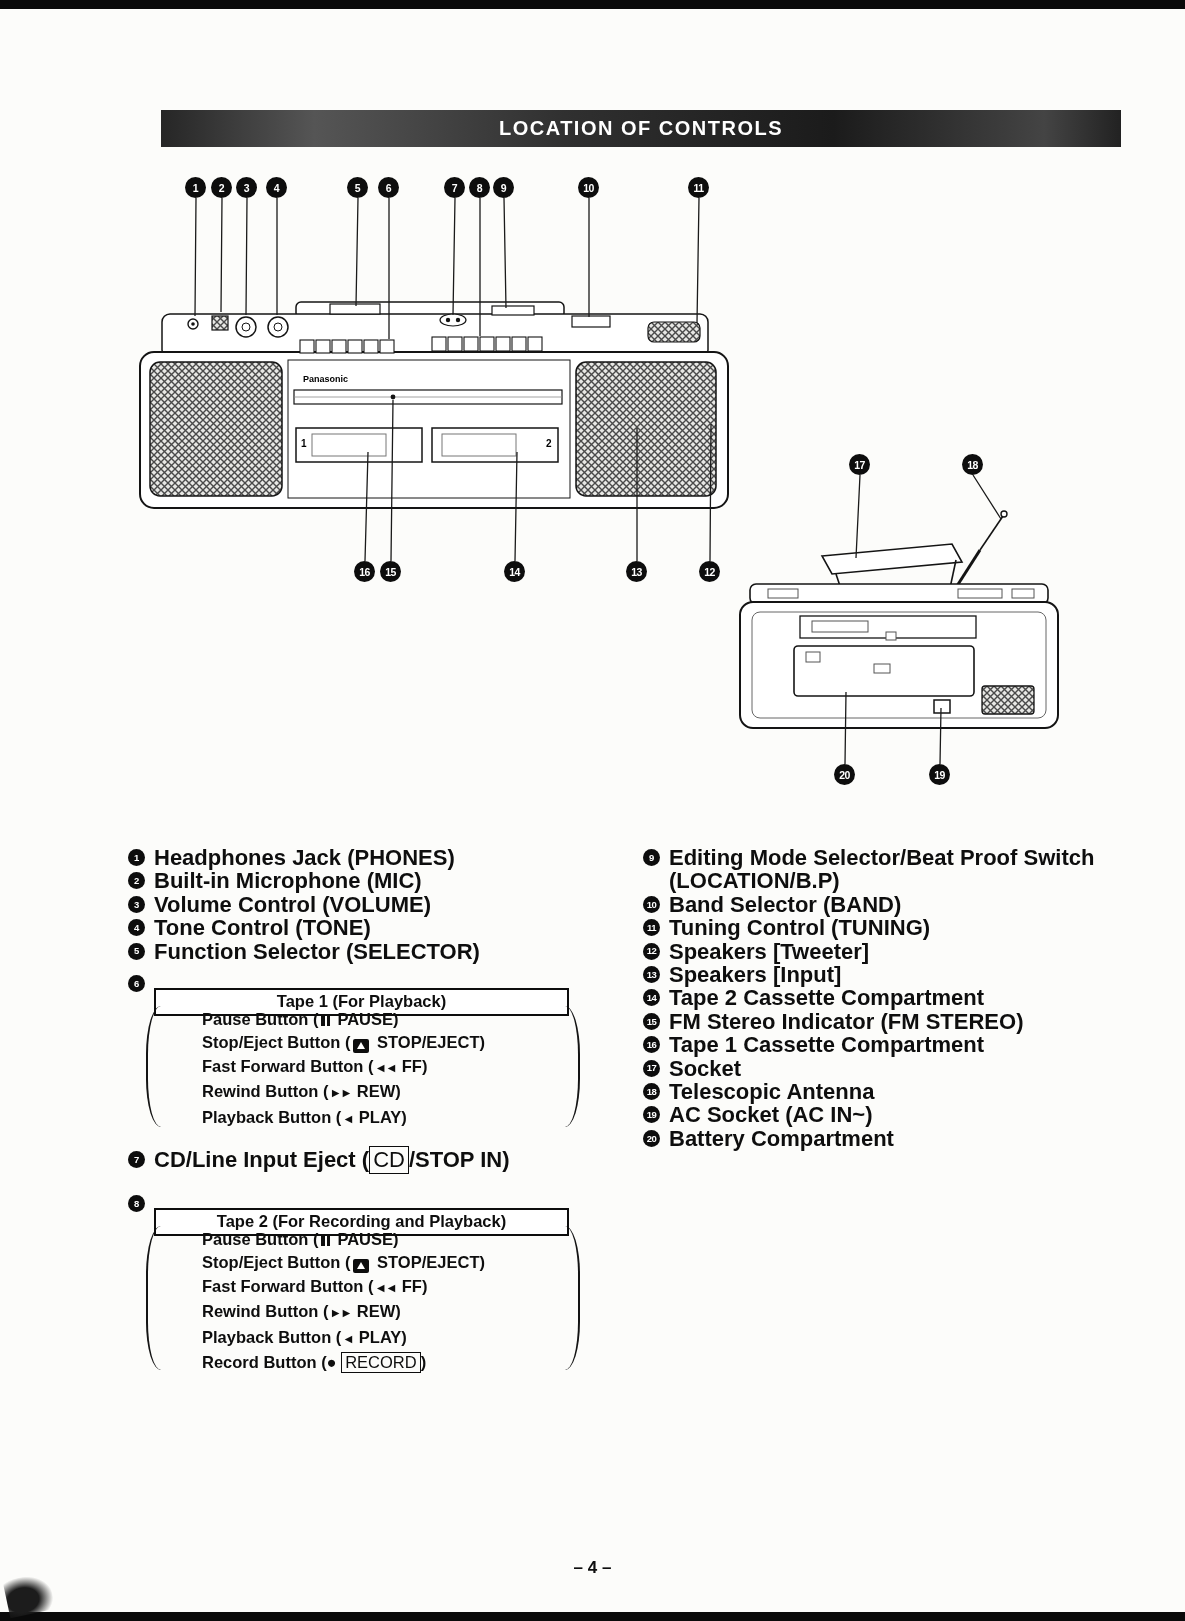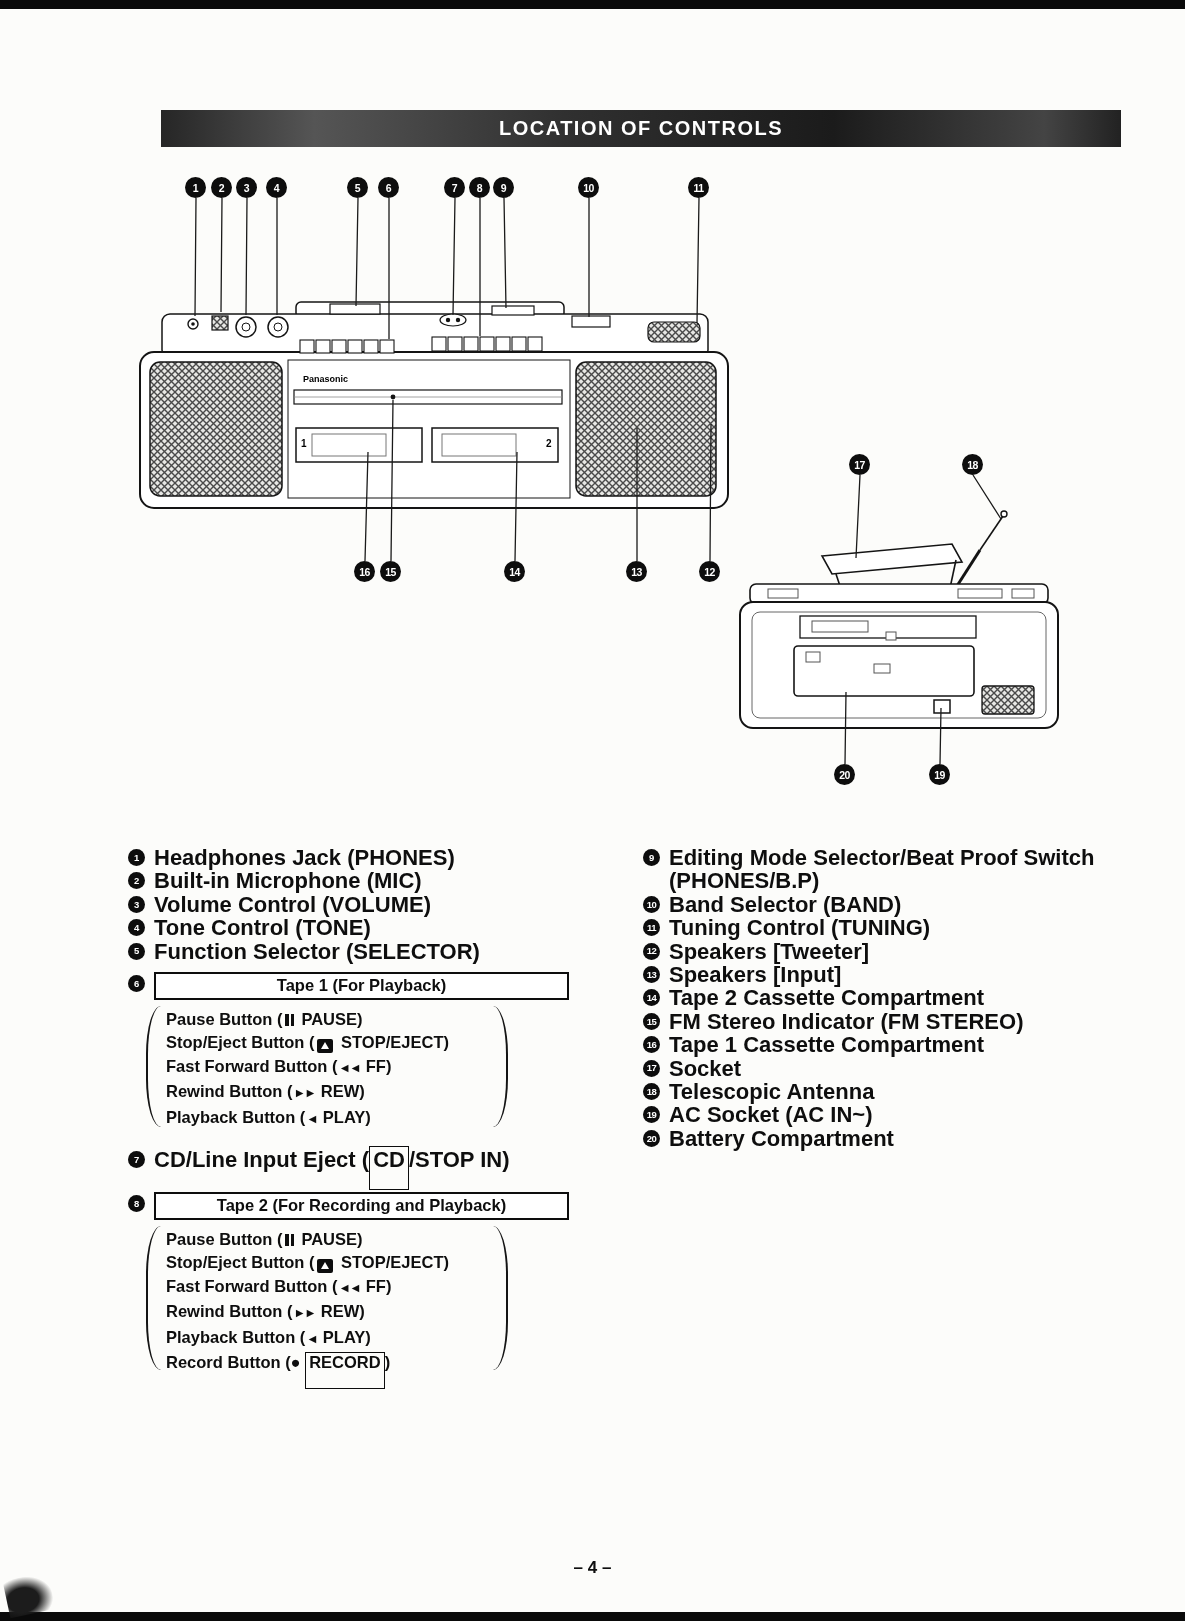--- a/index.html
+++ b/index.html
@@ -27,23 +27,23 @@
   .item-row { display:flex; gap:9px; align-items:flex-start; line-height:23.4px; }
   .bullet {
     flex:none; width:17px; height:17px; border-radius:50%; margin-top:3px;
     background:#0d0d0d; color:#fff; display:flex; align-items:center; justify-content:center;
     font-size:9.5px; font-weight:bold; letter-spacing:-0.5px;
   }
   .item-label { font-weight:bold; font-size:22px; white-space:nowrap; }
   .boxed-row { position:absolute; display:flex; gap:9px; align-items:flex-start; }
   .box-header {
     border:2.2px solid #0d0d0d; width:411px; text-align:center;
-    font-weight:bold; font-size:16.5px; padding:2px 0 3px; background:#fff;
-  }
-  .group { position:absolute; display:flex; }
+    font-weight:bold; font-size:16.5px; padding:2px 0 3px; background:#fff;margin-top:16px;
+  }
+  .group { position:absolute; display:flex;gap:36px; }
   .paren-l {
     width:15px; border-left:2.4px solid #141414; margin-right:3px;
     border-top-left-radius:15px 48px; border-bottom-left-radius:15px 48px;
   }
   .paren-r {
     width:15px; border-right:2.4px solid #141414; margin-left:3px;
     border-top-right-radius:15px 48px; border-bottom-right-radius:15px 48px;
   }
   .group-lines { width:322px; padding:2px 0; }
   .gline { line-height:23.4px; font-weight:bold; font-size:16.5px; white-space:nowrap; }
@@ -51,21 +51,21 @@
   .pause-icon { display:inline-flex; gap:2px; margin:0 3px; vertical-align:-1px; }
   .pause-icon i { display:block; width:3.2px; height:12px; background:#0d0d0d; }
   .eject-icon {
     display:inline-flex; align-items:center; justify-content:center;
     width:16px; height:14px; background:#0d0d0d; border-radius:2px; margin:0 3px; vertical-align:-1px;
   }
   .eject-icon::before {
     content:""; width:0; height:0;
     border-left:4.5px solid transparent; border-right:4.5px solid transparent; border-bottom:7px solid #fff;
   }
-  .txt-box { border:1.8px solid #0d0d0d; padding:0 3px 17px; font-weight:bold; }
+  .txt-box { border:1.8px solid #0d0d0d; padding:0 3px 1px; font-weight:normal; }
   .pagenum { position:absolute; left:0; right:0; top:1558px; text-align:center; font-size:17px; font-weight:bold; }
   .smudge {
     position:absolute; left:6px; top:1576px; width:46px; height:38px; transform:rotate(-12deg);
     background:radial-gradient(ellipse at 35% 60%, #1c1c1c 0 38%, rgba(30,30,30,.5) 55%, transparent 72%);
   }
 </style>
 </head>
 <body>
 
 <div class="scan-bar" style="top:0"></div>
@@ -271,21 +271,21 @@
     <div class="gline">
       <span>Record Button (● </span><span class="txt-box">RECORD</span><span>)</span>
     </div>
   </div>
   <div class="paren-r"></div>
 </div>
 
 <div class="list-col" style="left:643px;top:846px">
   <div class="item-row">
     <span class="bullet">9</span>
-    <span class="item-label"><span>Editing Mode Selector/Beat Proof Switch</span><br><span>(PHONES/B.P)</span></span>
+    <span class="item-label"><span>Editing Mode Selector/Beat Proof Switch</span><br><span>(LOCATION/B.P)</span></span>
   </div>
   <div class="item-row">
     <span class="bullet">10</span>
     <span class="item-label">Band Selector (BAND)</span>
   </div>
   <div class="item-row">
     <span class="bullet">11</span>
     <span class="item-label">Tuning Control (TUNING)</span>
   </div>
   <div class="item-row">

